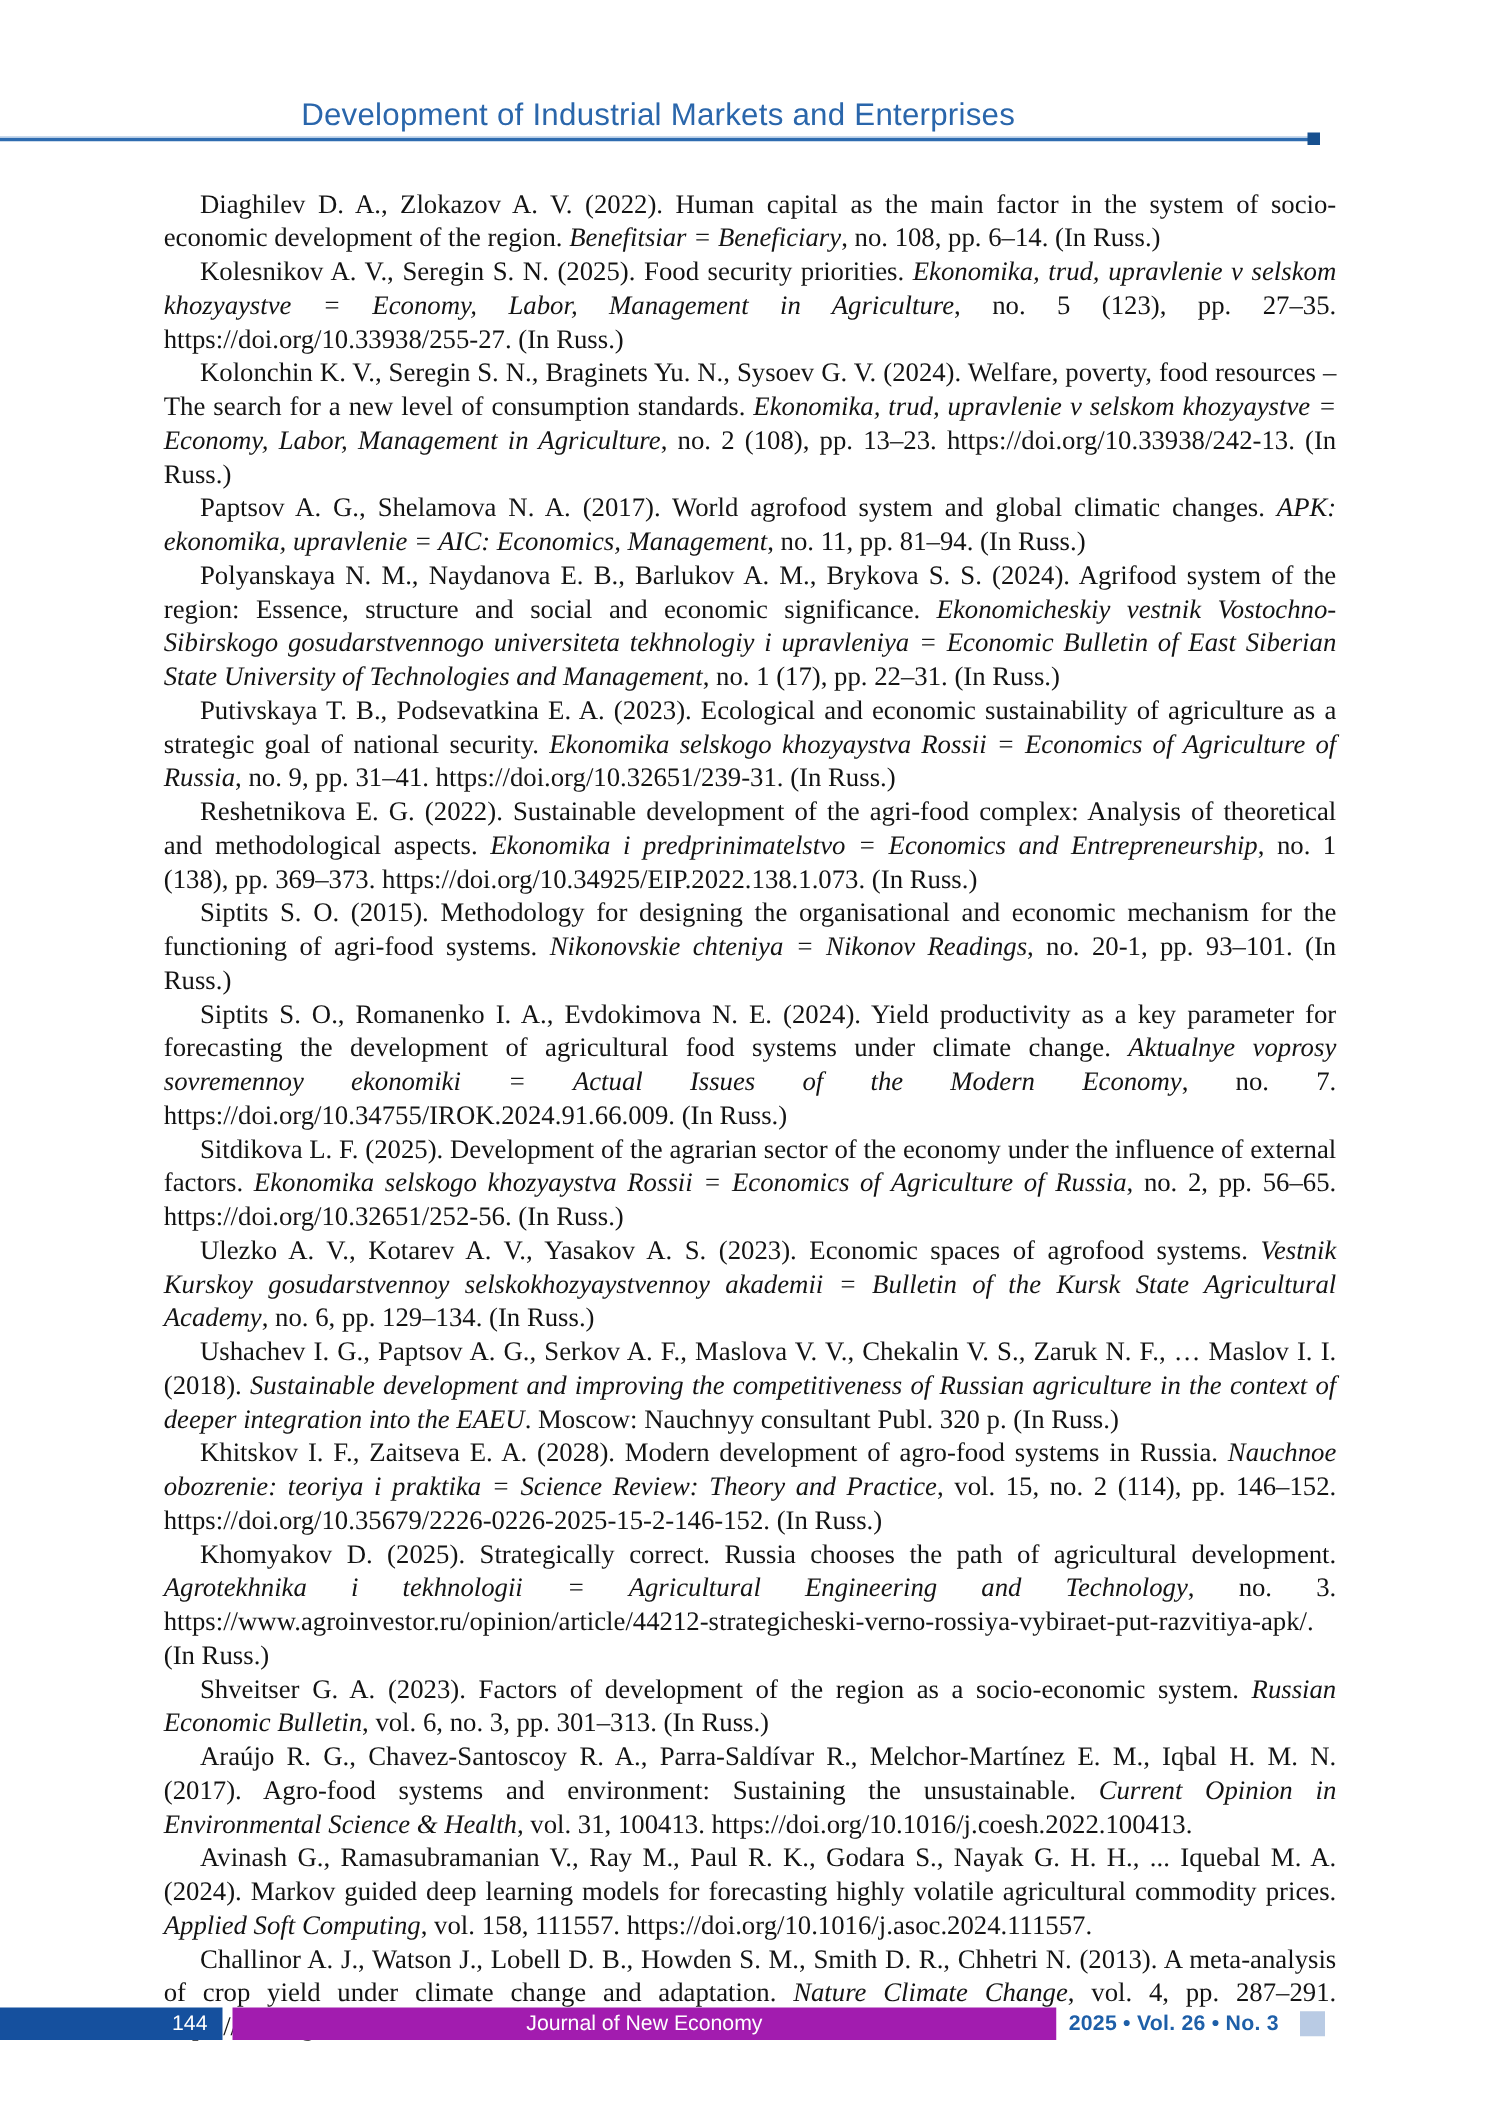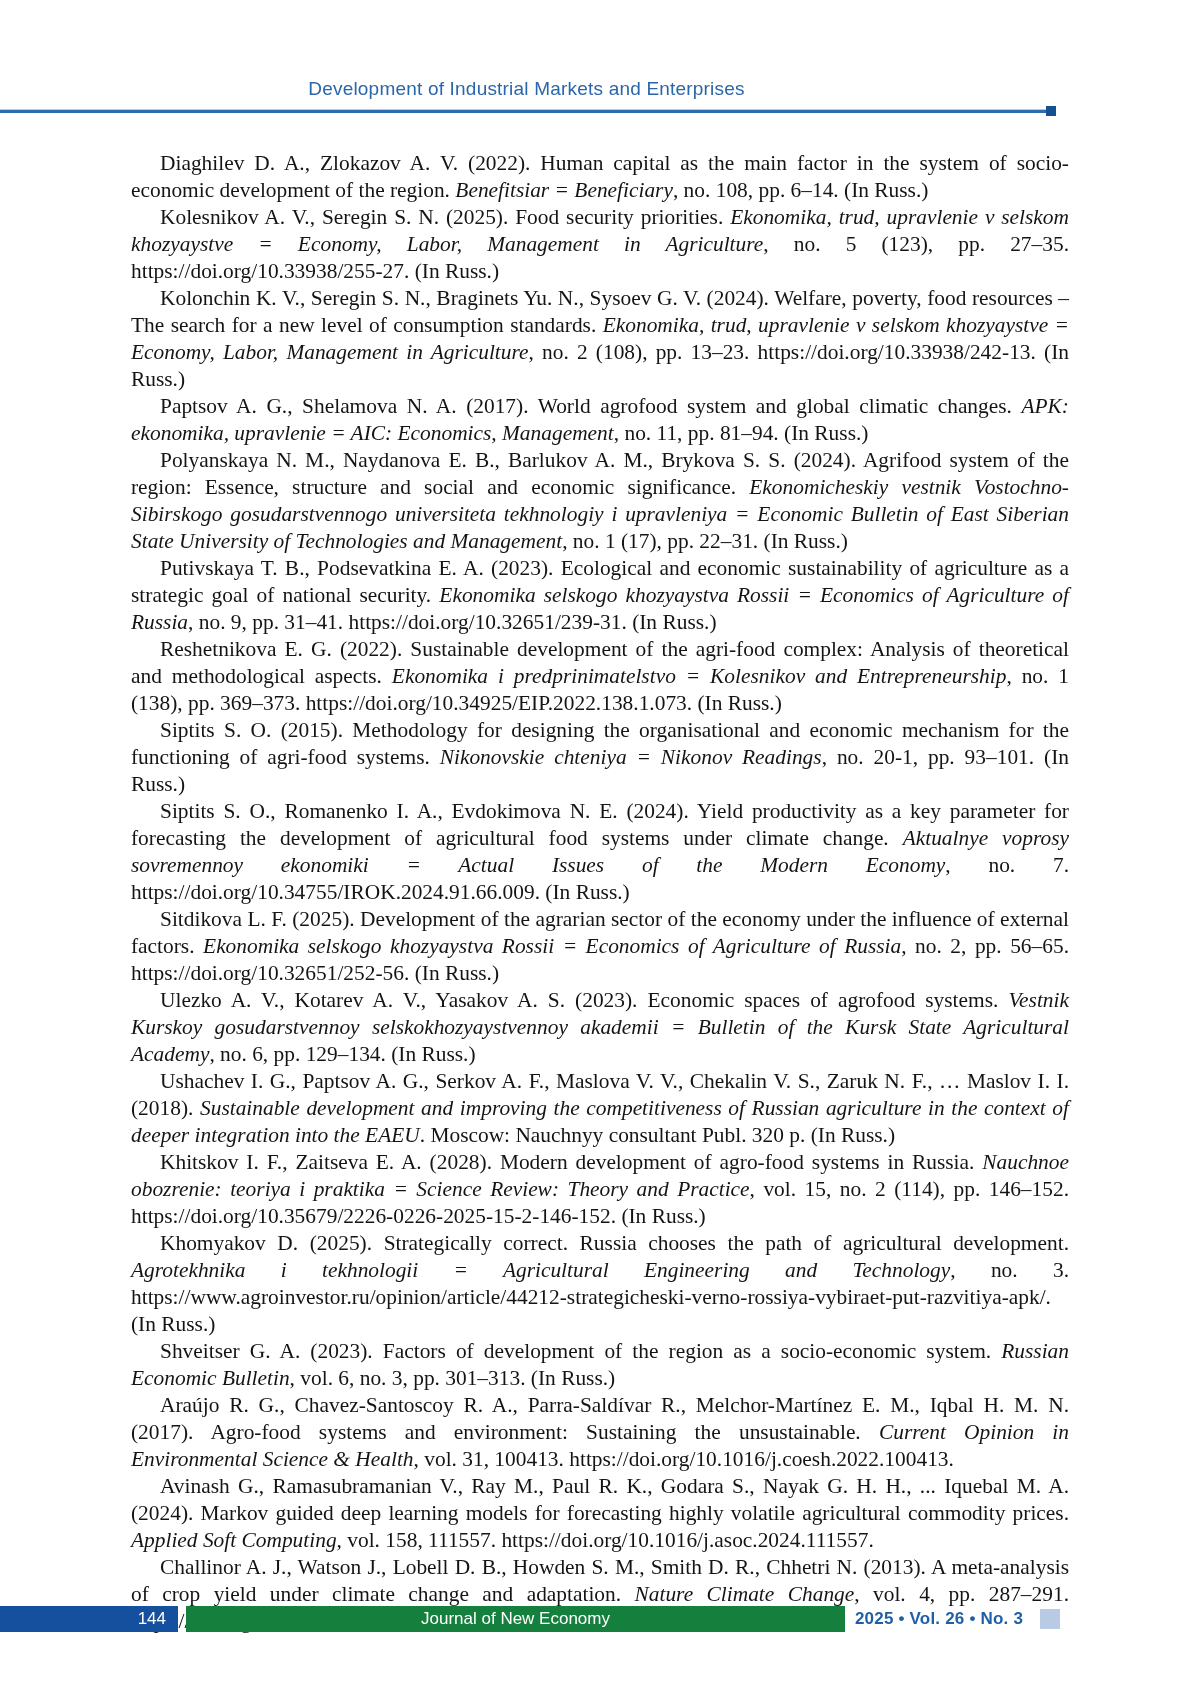--- a/index.html
+++ b/index.html
@@ -3,21 +3,21 @@
 <meta charset="utf-8">
 <style>
   html,body{margin:0;padding:0;}
   body{
     width:1200px;height:1697px;position:relative;background:#ffffff;
     font-family:"Liberation Serif",serif;color:#141414;overflow:hidden;
   }
   
   .hdr-title{
     position:absolute;top:78px;left:0;width:1053px;text-align:center;
-    font-family:"Liberation Sans",sans-serif;font-size:19px;letter-spacing:.2px;
+    font-family:"Liberation Sans",sans-serif;font-size:25px;letter-spacing:.2px;
     color:#2a66ab;
   }
   .hdr-rule{
     position:absolute;top:109px;left:0;width:1049px;height:4px;
     background:linear-gradient(to bottom,#b7cde6 0 30%,#2e6cb0 30% 100%);
   }
   .hdr-square{
     position:absolute;top:106px;left:1046px;width:10px;height:10px;background:#17508f;
   }
   
@@ -31,21 +31,21 @@
   }
   .ref .it{font-style:italic;}
   
   .ftr-pagebox{
     position:absolute;left:0;top:1606px;width:178px;height:26px;
     background:#15509e;color:#ffffff;font-family:"Liberation Sans",sans-serif;
     font-size:17px;line-height:26px;text-align:right;box-sizing:border-box;padding-right:12px;padding-left:12px;
   }
   .ftr-bar{
     position:absolute;left:186px;top:1606px;width:659px;height:26px;
-    background:#15803d;color:#ffffff;font-family:"Liberation Sans",sans-serif;
+    background:#a21caf;color:#ffffff;font-family:"Liberation Sans",sans-serif;
     font-size:17px;line-height:26px;text-align:center;
   }
   .ftr-issue{
     position:absolute;left:845px;top:1606px;width:188px;height:26px;
     color:#1e5fa8;font-family:"Liberation Sans",sans-serif;font-weight:700;
     font-size:17px;line-height:26px;text-align:center;letter-spacing:.2px;
   }
   .ftr-square{
     position:absolute;left:1040px;top:1609px;width:20px;height:20px;background:#b9cbe4;
   }
@@ -57,21 +57,21 @@
 <div class="hdr-rule"></div>
 <div class="hdr-square"></div>
 
 <div class="refs">
     <p class="ref"><span>Diaghilev D. A., Zlokazov A. V. (2022). Human capital as the main factor in the system of socio-economic development of the region. </span><span class="it">Benefitsiar = Beneficiary</span><span>, no. 108, pp. 6–14. (In Russ.)</span></p>
     <p class="ref"><span>Kolesnikov A. V., Seregin S. N. (2025). Food security priorities. </span><span class="it">Ekonomika, trud, upravlenie v selskom khozyaystve = Economy, Labor, Management in Agriculture</span><span>, no. 5 (123), pp. 27–35. https://doi.org/10.33938/255-27. (In Russ.)</span></p>
     <p class="ref"><span>Kolonchin K. V., Seregin S. N., Braginets Yu. N., Sysoev G. V. (2024). Welfare, poverty, food resources – The search for a new level of consumption standards. </span><span class="it">Ekonomika, trud, upravlenie v selskom khozyaystve = Economy, Labor, Management in Agriculture</span><span>, no. 2 (108), pp. 13–23. https://doi.org/10.33938/242-13. (In Russ.)</span></p>
     <p class="ref"><span>Paptsov A. G., Shelamova N. A. (2017). World agrofood system and global climatic changes. </span><span class="it">APK: ekonomika, upravlenie = AIC: Economics, Management</span><span>, no. 11, pp. 81–94. (In Russ.)</span></p>
     <p class="ref"><span>Polyanskaya N. M., Naydanova E. B., Barlukov A. M., Brykova S. S. (2024). Agrifood system of the region: Essence, structure and social and economic significance. </span><span class="it">Ekonomicheskiy vestnik Vostochno-Sibirskogo gosudarstvennogo universiteta tekhnologiy i upravleniya = Economic Bulletin of East Siberian State University of Technologies and Management</span><span>, no. 1 (17), pp. 22–31. (In Russ.)</span></p>
     <p class="ref"><span>Putivskaya T. B., Podsevatkina E. A. (2023). Ecological and economic sustainability of agriculture as a strategic goal of national security. </span><span class="it">Ekonomika selskogo khozyaystva Rossii = Economics of Agriculture of Russia</span><span>, no. 9, pp. 31–41. https://doi.org/10.32651/239-31. (In Russ.)</span></p>
-    <p class="ref"><span>Reshetnikova E. G. (2022). Sustainable development of the agri-food complex: Analysis of theoretical and methodological aspects. </span><span class="it">Ekonomika i predprinimatelstvo = Kolesnikov and Entrepreneurship</span><span>, no. 1 (138), pp. 369–373. https://doi.org/10.34925/EIP.2022.138.1.073. (In Russ.)</span></p>
+    <p class="ref"><span>Reshetnikova E. G. (2022). Sustainable development of the agri-food complex: Analysis of theoretical and methodological aspects. </span><span class="it">Ekonomika i predprinimatelstvo = Economics and Entrepreneurship</span><span>, no. 1 (138), pp. 369–373. https://doi.org/10.34925/EIP.2022.138.1.073. (In Russ.)</span></p>
     <p class="ref"><span>Siptits S. O. (2015). Methodology for designing the organisational and economic mechanism for the functioning of agri-food systems. </span><span class="it">Nikonovskie chteniya = Nikonov Readings</span><span>, no. 20-1, pp. 93–101. (In Russ.)</span></p>
     <p class="ref"><span>Siptits S. O., Romanenko I. A., Evdokimova N. E. (2024). Yield productivity as a key parameter for forecasting the development of agricultural food systems under climate change. </span><span class="it">Aktualnye voprosy sovremennoy ekonomiki = Actual Issues of the Modern Economy</span><span>, no. 7. https://doi.org/10.34755/IROK.2024.91.66.009. (In Russ.)</span></p>
     <p class="ref"><span>Sitdikova L. F. (2025). Development of the agrarian sector of the economy under the influence of external factors. </span><span class="it">Ekonomika selskogo khozyaystva Rossii = Economics of Agriculture of Russia</span><span>, no. 2, pp. 56–65. https://doi.org/10.32651/252-56. (In Russ.)</span></p>
     <p class="ref"><span>Ulezko A. V., Kotarev A. V., Yasakov A. S. (2023). Economic spaces of agrofood systems. </span><span class="it">Vestnik Kurskoy gosudarstvennoy selskokhozyaystvennoy akademii = Bulletin of the Kursk State Agricultural Academy</span><span>, no. 6, pp. 129–134. (In Russ.)</span></p>
     <p class="ref"><span>Ushachev I. G., Paptsov A. G., Serkov A. F., Maslova V. V., Chekalin V. S., Zaruk N. F., … Maslov I. I. (2018). </span><span class="it">Sustainable development and improving the competitiveness of Russian agriculture in the context of deeper integration into the EAEU</span><span>. Moscow: Nauchnyy consultant Publ. 320 p. (In Russ.)</span></p>
     <p class="ref"><span>Khitskov I. F., Zaitseva E. A. (2028). Modern development of agro-food systems in Russia. </span><span class="it">Nauchnoe obozrenie: teoriya i praktika = Science Review: Theory and Practice</span><span>, vol. 15, no. 2 (114), pp. 146–152. https://doi.org/10.35679/2226-0226-2025-15-2-146-152. (In Russ.)</span></p>
     <p class="ref"><span>Khomyakov D. (2025). Strategically correct. Russia chooses the path of agricultural development. </span><span class="it">Agrotekhnika i tekhnologii = Agricultural Engineering and Technology</span><span>, no. 3. https://www.agroinvestor.ru/opinion/article/44212-strategicheski-verno-rossiya-vybiraet-put-razvitiya-apk/. (In Russ.)</span></p>
     <p class="ref"><span>Shveitser G. A. (2023). Factors of development of the region as a socio-economic system. </span><span class="it">Russian Economic Bulletin</span><span>, vol. 6, no. 3, pp. 301–313. (In Russ.)</span></p>
     <p class="ref"><span>Araújo R. G., Chavez-Santoscoy R. A., Parra-Saldívar R., Melchor-Martínez E. M., Iqbal H. M. N. (2017). Agro-food systems and environment: Sustaining the unsustainable. </span><span class="it">Current Opinion in Environmental Science &amp; Health</span><span>, vol. 31, 100413. https://doi.org/10.1016/j.coesh.2022.100413.</span></p>
     <p class="ref"><span>Avinash G., Ramasubramanian V., Ray M., Paul R. K., Godara S., Nayak G. H. H., ... Iquebal M. A. (2024). Markov guided deep learning models for forecasting highly volatile agricultural commodity prices. </span><span class="it">Applied Soft Computing</span><span>, vol. 158, 111557. https://doi.org/10.1016/j.asoc.2024.111557.</span></p>

